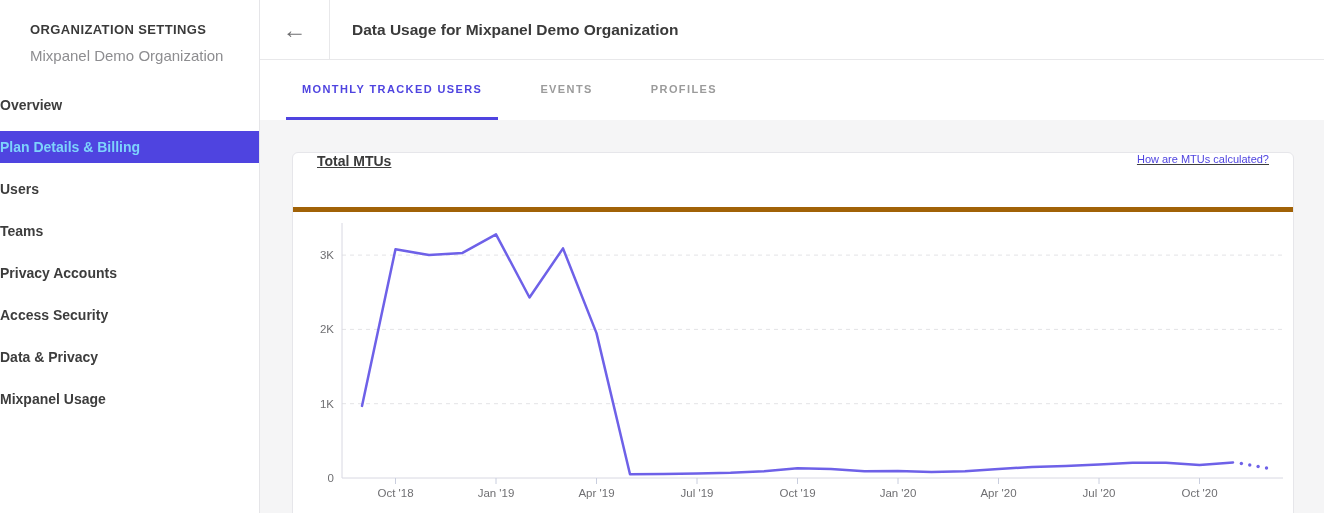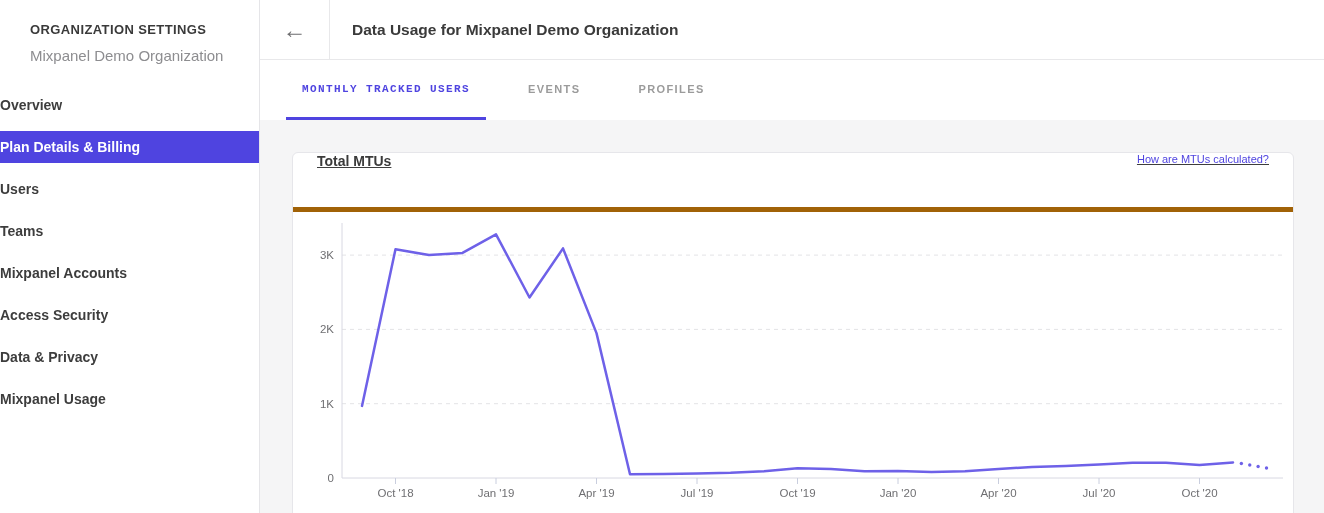--- a/index.html
+++ b/index.html
@@ -31,21 +31,21 @@
     padding-left: 30px; margin-top: 10px;
     font-size: 15px; color: #8d8d90;
   }
   .nav { margin-top: 25px; }
   .nav-item {
     height: 32px; line-height: 32px;
     margin-bottom: 10px;
     font-size: 14px; font-weight: 600; color: #3d3d3d;
     cursor: pointer; white-space: nowrap;
   }
-  .nav-item.active { background: var(--accent); color: #ffffff; }
+  .nav-item.active { background: var(--accent); color: #7dd3fc; }
 
   
   .main { flex: 1; display: flex; flex-direction: column; height: 100%; }
 
   .topbar {
     height: 60px; flex: 0 0 60px;
     display: flex; align-items: stretch;
     border-bottom: 1px solid #e8e8ea; background: #fff;
   }
   .back-box {
@@ -66,21 +66,21 @@
     padding-left: 26px; background: #fff;
   }
   .tab {
     display: flex; align-items: center;
     padding: 0 16px; margin-right: 26px;
     font-size: 11px; font-weight: bold; letter-spacing: 1.4px;
     color: var(--tab-inactive);
     border-bottom: 3px solid transparent;
     cursor: pointer; white-space: nowrap;
   }
-  .tab.active { color: var(--accent); border-bottom-color: var(--accent); font-family: Liberation Mono, monospace; }
+  .tab.active { color: var(--accent); border-bottom-color: var(--accent); }
 
   .content {
     flex: 1; background: #f5f5f6;
     padding: 32px 30px 0 32px;
     overflow: hidden;
   }
   .card {
     background: #fff;
     border: 1px solid #e6e6ea;
     border-radius: 6px;
@@ -105,21 +105,21 @@
 <div class="app">
 
   <aside class="sidebar">
     <div class="sb-title">ORGANIZATION SETTINGS</div>
     <div class="sb-org">Mixpanel Demo Organization</div>
     <nav class="nav">
       <div class="nav-item">Overview</div>
       <div class="nav-item active">Plan Details &amp; Billing</div>
       <div class="nav-item">Users</div>
       <div class="nav-item">Teams</div>
-      <div class="nav-item">Mixpanel Accounts</div>
+      <div class="nav-item">Privacy Accounts</div>
       <div class="nav-item">Access Security</div>
       <div class="nav-item">Data &amp; Privacy</div>
       <div class="nav-item">Mixpanel Usage</div>
     </nav>
   </aside>
 
   <div class="main">
 
     <header class="topbar">
       <div class="back-box">

